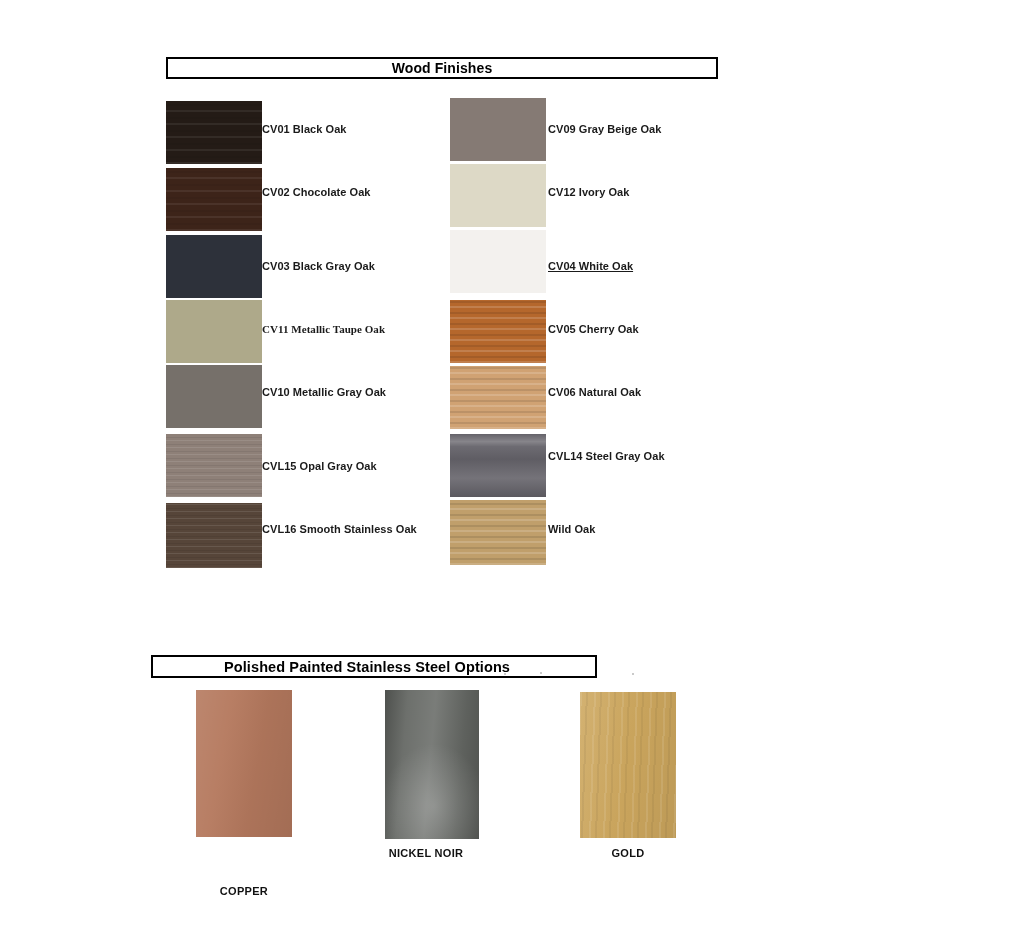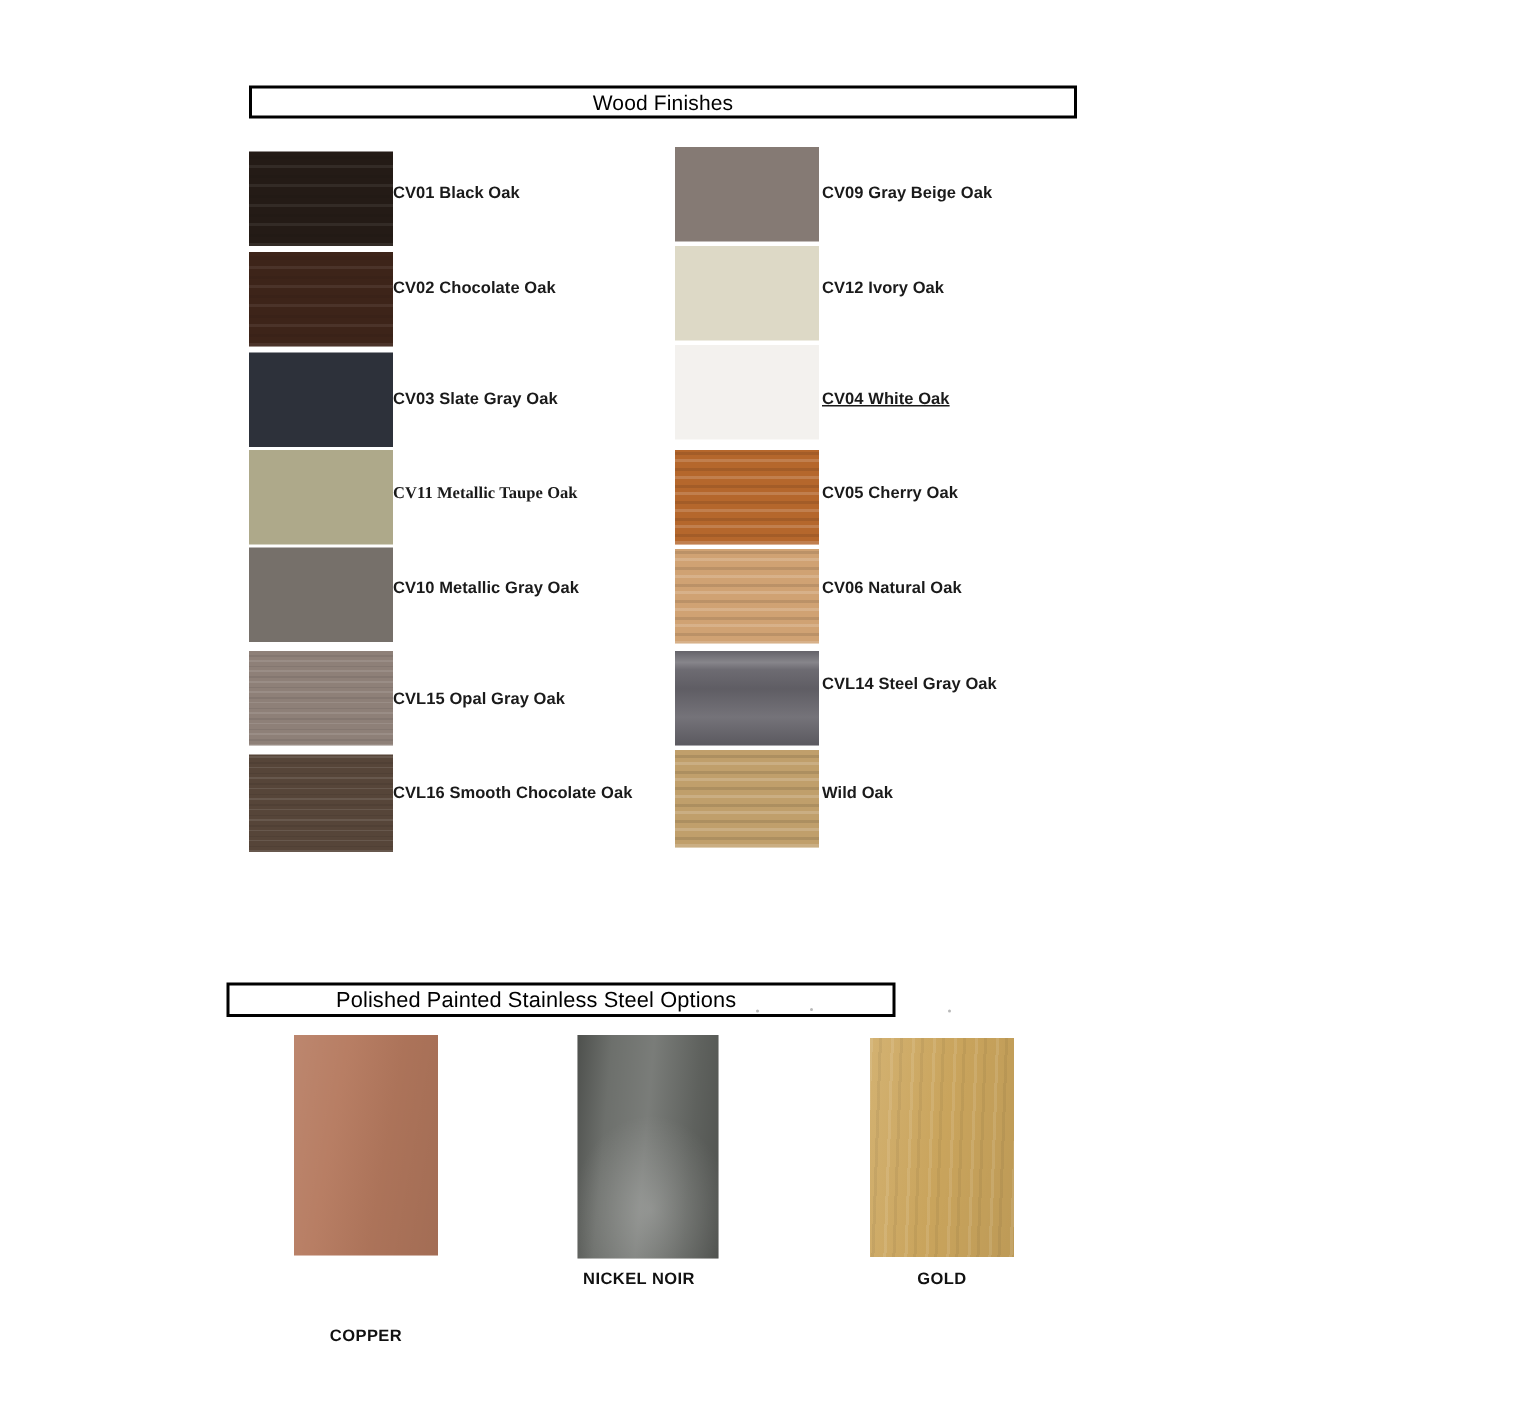--- a/index.html
+++ b/index.html
@@ -27,21 +27,21 @@
     position: absolute;
     box-sizing: border-box;
     border: 2px solid #000000;
     background: #ffffff;
     display: flex;
     align-items: center;
     justify-content: center;
   }
   .section-title .title-text {
     font-size: 14px;
-    font-weight: normal;
+    font-weight: bold;
     letter-spacing: 0.1px;
     color: #000000;
     white-space: nowrap;
   }
 
   #wood-title {
     left: 166px;
     top: 57px;
     width: 552px;
     height: 22px;
@@ -237,41 +237,41 @@
         <div class="wood-label" style="left: 262px; top: 123px;">CV01 Black Oak</div>
       </div>
       <div class="wood-item">
         <div class="wood-swatch" style="left: 166px; top: 168px; width: 96px; height: 63px; background: rgb(61, 36, 25);">
           <div class="grain-soft"></div>
         </div>
         <div class="wood-label" style="left: 262px; top: 186px;">CV02 Chocolate Oak</div>
       </div>
       <div class="wood-item">
         <div class="wood-swatch" style="left: 166px; top: 235px; width: 96px; height: 63px; background: rgb(45, 49, 58);"></div>
-        <div class="wood-label" style="left: 262px; top: 260px;">CV03 Slate Gray Oak</div>
+        <div class="wood-label" style="left: 262px; top: 260px;">CV03 Black Gray Oak</div>
       </div>
       <div class="wood-item">
         <div class="wood-swatch" style="left: 166px; top: 300px; width: 96px; height: 63px; background: rgb(174, 169, 138);"></div>
         <div class="wood-label" style="left: 262px; top: 323px; font-family: Liberation Serif, serif;">CV11 Metallic Taupe Oak</div>
       </div>
       <div class="wood-item">
         <div class="wood-swatch" style="left: 166px; top: 365px; width: 96px; height: 63px; background: rgb(118, 112, 106);"></div>
         <div class="wood-label" style="left: 262px; top: 386px;">CV10 Metallic Gray Oak</div>
       </div>
       <div class="wood-item">
         <div class="wood-swatch" style="left: 166px; top: 434px; width: 96px; height: 63px; background: rgb(142, 128, 120);">
           <div class="grain-h"></div>
         </div>
         <div class="wood-label" style="left: 262px; top: 460px;">CVL15 Opal Gray Oak</div>
       </div>
       <div class="wood-item">
         <div class="wood-swatch" style="left: 166px; top: 503px; width: 96px; height: 65px; background: rgb(86, 69, 57);">
           <div class="grain-h"></div>
         </div>
-        <div class="wood-label" style="left: 262px; top: 523px;">CVL16 Smooth Chocolate Oak</div>
+        <div class="wood-label" style="left: 262px; top: 523px;">CVL16 Smooth Stainless Oak</div>
       </div>
       <div class="wood-item">
         <div class="wood-swatch" style="left: 450px; top: 98px; width: 96px; height: 63px; background: rgb(133, 122, 116);"></div>
         <div class="wood-label" style="left: 548px; top: 123px;">CV09 Gray Beige Oak</div>
       </div>
       <div class="wood-item">
         <div class="wood-swatch" style="left: 450px; top: 164px; width: 96px; height: 63px; background: rgb(221, 217, 198);"></div>
         <div class="wood-label" style="left: 548px; top: 186px;">CV12 Ivory Oak</div>
       </div>
       <div class="wood-item">

